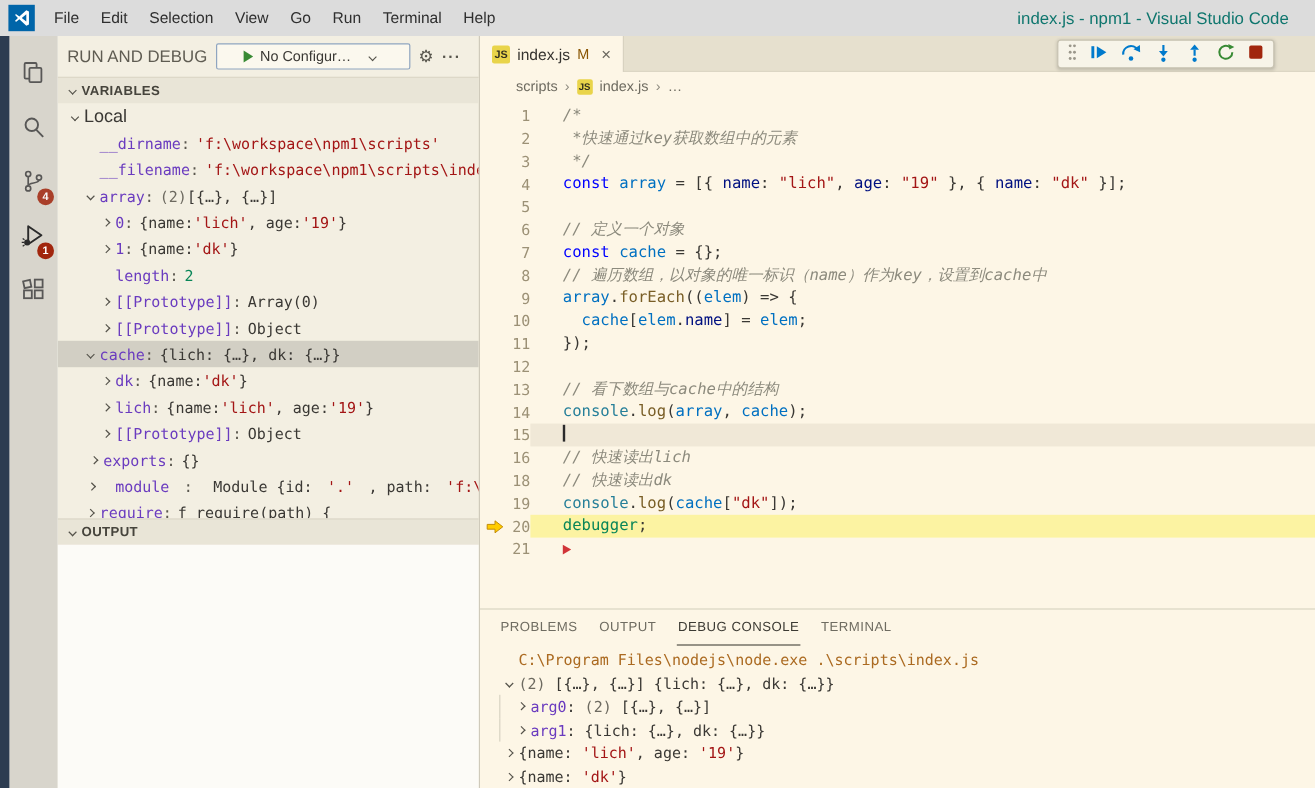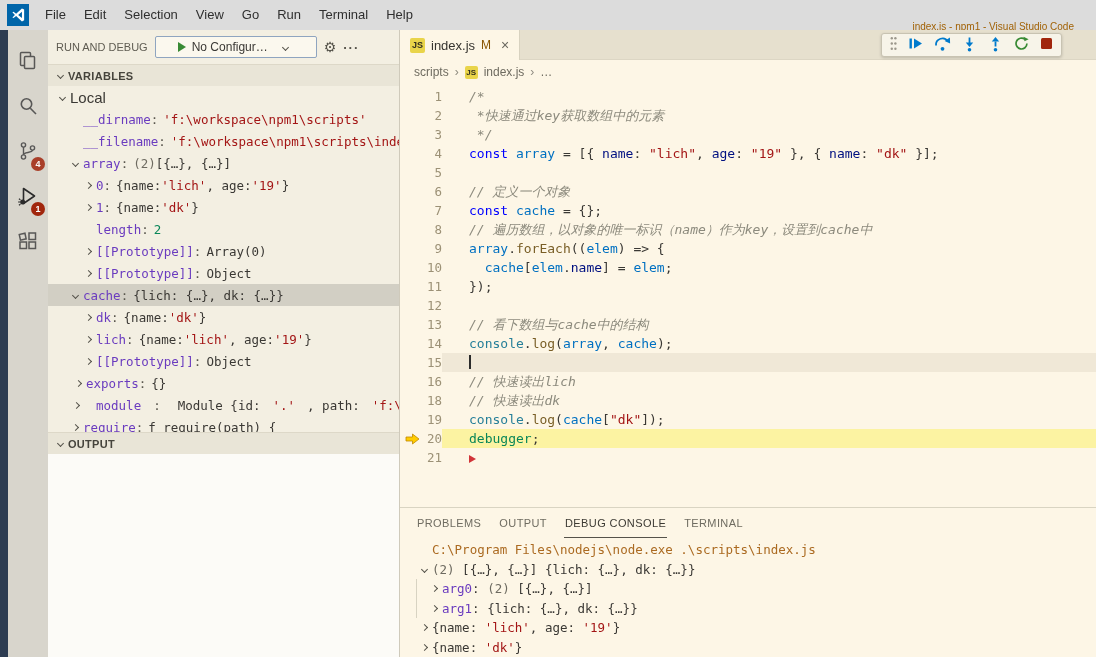--- a/index.html
+++ b/index.html
@@ -13,34 +13,34 @@
   html,body{margin:0;padding:0}
   body{width:1096px;height:657px;overflow:hidden;font-family:"Liberation Sans",sans-serif;font-size:13px;color:#3a3834;background:#dcdcdc}
   .window{width:1096px;height:657px;display:flex;flex-direction:column}
 
   
   .titlebar{flex:0 0 30px;height:30px;background:#dcdcdc;display:flex;align-items:center;position:relative}
   .logo-cell{width:36px;display:flex;justify-content:center;align-items:center}
   .logo{width:22px;height:22px;background:var(--c-logo-blue);display:flex;align-items:center;justify-content:center}
   .menus{display:flex}
   .menu-item{padding:0 9px;line-height:30px;color:#2f2f2f;font-size:13px;cursor:default}
-  .wintitle{position:absolute;right:22px;top:12px;line-height:30px;font-size:10px;color:#a16207}
+  .wintitle{position:absolute;right:22px;top:0;line-height:30px;font-size:14px;color:#0f766e}
 
   
   .main{flex:1;display:flex;min-height:0}
   .edgestrip{flex:0 0 8px;background:#2d3c51}
   .activitybar{flex:0 0 40px;background:#d8d5cc;display:flex;flex-direction:column;align-items:center;padding-top:10px}
   .ab-item{width:40px;height:45px;position:relative;display:flex;align-items:center;justify-content:center;opacity:.85}
   .ab-item.active{opacity:1}
   .badge{position:absolute;right:3px;bottom:4px;min-width:14px;height:14px;border-radius:8px;background:var(--c-badge);color:#fff;font-size:9px;font-weight:bold;display:flex;align-items:center;justify-content:center;padding:0 2px}
 
   
   .sidebar{flex:0 0 352px;width:352px;background:#f3efe2;border-right:1px solid #cfcabb;display:flex;flex-direction:column;min-height:0;overflow:hidden}
   .side-toolbar{flex:0 0 34px;display:flex;align-items:center;padding:0 8px;gap:7px;white-space:nowrap}
-  .side-title{font-size:11px;color:#5f5c52}
+  .side-title{font-size:14px;color:#5f5c52}
   .config-dd{width:162px;height:22px;background:#fbf8ee;border:1px solid #8fa5c0;border-radius:2px;display:flex;align-items:center;gap:6px;padding:0 22px;font-size:12px;color:#3a3834;overflow:hidden}
   .play{width:0;height:0;border-left:8px solid var(--c-restart-green);border-top:5px solid transparent;border-bottom:5px solid transparent;flex:0 0 auto}
   .dd-label{flex:1;overflow:hidden;text-overflow:ellipsis;white-space:nowrap}
   .gear{font-size:14px;color:#55534a}
   .more-dots{font-weight:bold;color:#55534a;letter-spacing:1px}
   .sect-header{flex:0 0 22px;height:22px;background:#e9e5d7;border-top:1px solid #ddd8c8;display:flex;align-items:center;font-size:11px;font-weight:bold;color:#46443c;padding-left:4px;letter-spacing:.3px}
   .vars-tree{flex:0 0 346px;height:346px;overflow:hidden}
   .var-row{height:22px;display:flex;align-items:center;white-space:nowrap;font-family:"DejaVu Sans Mono","Liberation Mono",monospace;font-size:12.5px;overflow:hidden}
   .var-row.selected{background:#d2cfc4}
   .chev{width:16px;flex:0 0 16px;display:flex;align-items:center;justify-content:center}
@@ -71,21 +71,21 @@
   
   .editor-col{flex:1;display:flex;flex-direction:column;min-width:0;background:var(--c-editor-bg)}
   .tabbar{flex:0 0 30px;height:30px;background:#e6e0ce;display:flex;position:relative;border-bottom:1px solid #dcd6c4}
   .tab{height:30px;background:var(--c-editor-bg);display:flex;align-items:center;padding:0 10px;gap:6px;border-right:1px solid #d8d2c0;font-size:13px;color:#363430}
   .js-badge{width:15px;height:15px;background:#e9d44a;color:#33301f;font-size:9px;font-weight:700;display:inline-flex;align-items:center;justify-content:center;border-radius:2px;font-family:"Liberation Sans",sans-serif;flex:0 0 auto}
   .js-badge.small{width:13px;height:13px;font-size:8px}
   .mod{color:var(--c-modified);font-size:12px}
   .tab-close{color:#6a675e;font-size:14px;margin-left:4px}
   .debug-toolbar{position:absolute;top:3px;right:34px;height:24px;background:#f7f4e9;border:1px solid #c8c3b2;border-radius:3px;box-shadow:0 1px 3px rgba(0,0,0,.18);display:flex;align-items:center;gap:11px;padding:0 8px;z-index:5}
   .tb-btn{display:flex;align-items:center;justify-content:center}
-  .breadcrumb{flex:0 0 24px;height:24px;display:flex;align-items:center;padding-left:14px;font-size:12px;color:#6e6b60;gap:6px}
+  .breadcrumb{flex:0 0 24px;height:24px;display:flex;align-items:center;padding-left:30px;font-size:12px;color:#6e6b60;gap:6px}
   .bc-sep{color:#8f8c80}
 
   .code{flex:1;overflow:hidden;padding-top:3px;font-family:"DejaVu Sans Mono","Liberation Mono",monospace;font-size:13px}
   .code-line{display:flex;height:19px;line-height:19px;white-space:pre}
   .glyph{flex:0 0 24px;width:24px;display:flex;align-items:center;justify-content:center}
   .lnum{flex:0 0 18px;width:18px;text-align:right;color:#9c9176;font-size:12.5px}
   .lcontent{flex:1;padding-left:27px}
   .code-line.cursorline .lcontent{background:rgba(90,80,40,0.08)}
   .code-line.exec .lcontent{background:var(--c-exec-line-bg)}
   .caret{display:inline-block;width:1.5px;height:14px;background:#2b2b2b;vertical-align:-2px}

